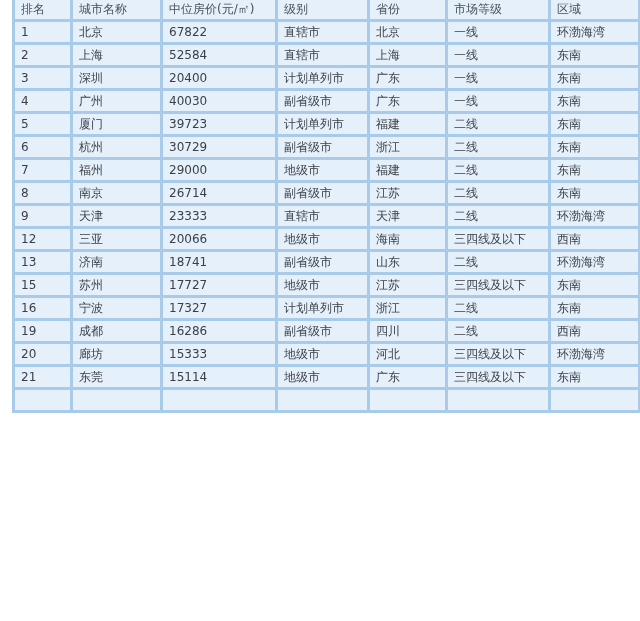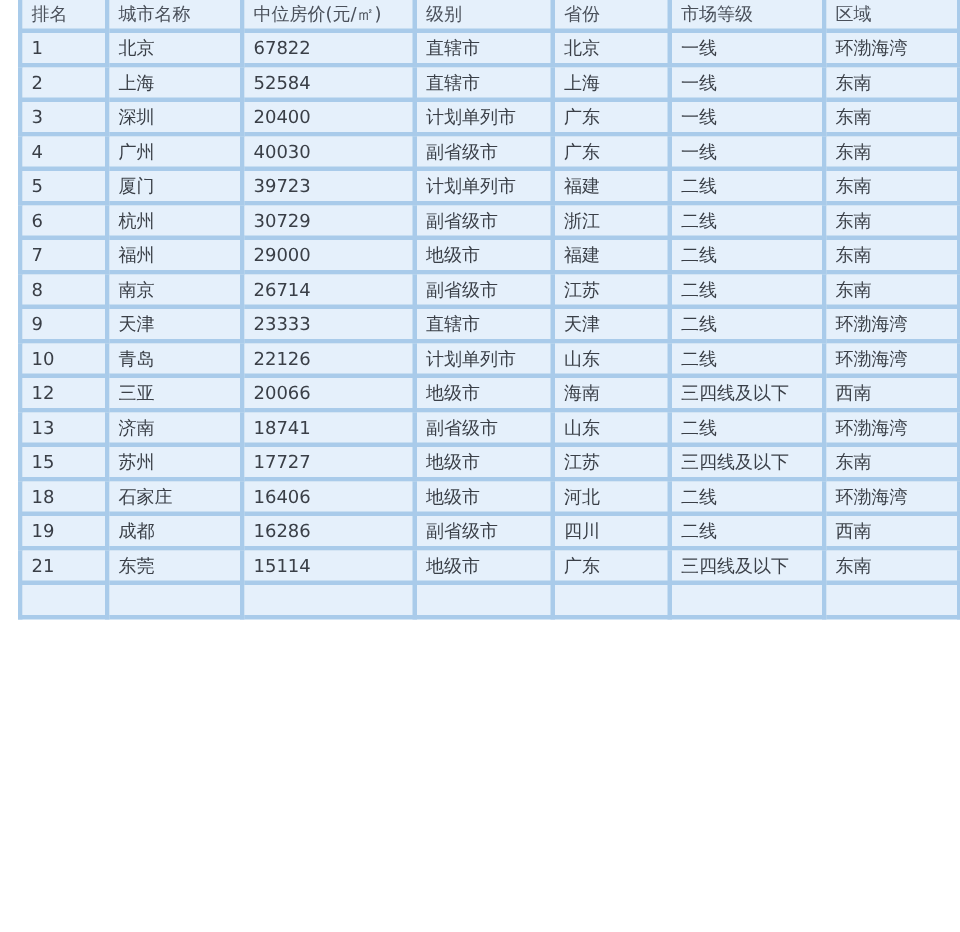--- a/index.html
+++ b/index.html
@@ -168,29 +168,20 @@
         <tr>
           <td>9</td>
           <td>天津</td>
           <td>23333</td>
           <td>直辖市</td>
           <td>天津</td>
           <td>二线</td>
           <td>环渤海湾</td>
         </tr>
         <tr>
-          <td>10</td>
-          <td>青岛</td>
-          <td>22126</td>
-          <td>计划单列市</td>
-          <td>山东</td>
-          <td>二线</td>
-          <td>环渤海湾</td>
-        </tr>
-        <tr>
           <td>12</td>
           <td>三亚</td>
           <td>20066</td>
           <td>地级市</td>
           <td>海南</td>
           <td>三四线及以下</td>
           <td>西南</td>
         </tr>
         <tr>
           <td>13</td>
@@ -204,38 +195,47 @@
         <tr>
           <td>15</td>
           <td>苏州</td>
           <td>17727</td>
           <td>地级市</td>
           <td>江苏</td>
           <td>三四线及以下</td>
           <td>东南</td>
         </tr>
         <tr>
-          <td>18</td>
-          <td>石家庄</td>
-          <td>16406</td>
-          <td>地级市</td>
-          <td>河北</td>
-          <td>二线</td>
-          <td>环渤海湾</td>
+          <td>16</td>
+          <td>宁波</td>
+          <td>17327</td>
+          <td>计划单列市</td>
+          <td>浙江</td>
+          <td>二线</td>
+          <td>东南</td>
         </tr>
         <tr>
           <td>19</td>
           <td>成都</td>
           <td>16286</td>
           <td>副省级市</td>
           <td>四川</td>
           <td>二线</td>
           <td>西南</td>
         </tr>
         <tr>
+          <td>20</td>
+          <td>廊坊</td>
+          <td>15333</td>
+          <td>地级市</td>
+          <td>河北</td>
+          <td>三四线及以下</td>
+          <td>环渤海湾</td>
+        </tr>
+        <tr>
           <td>21</td>
           <td>东莞</td>
           <td>15114</td>
           <td>地级市</td>
           <td>广东</td>
           <td>三四线及以下</td>
           <td>东南</td>
         </tr>
         <tr>
           <td></td>

